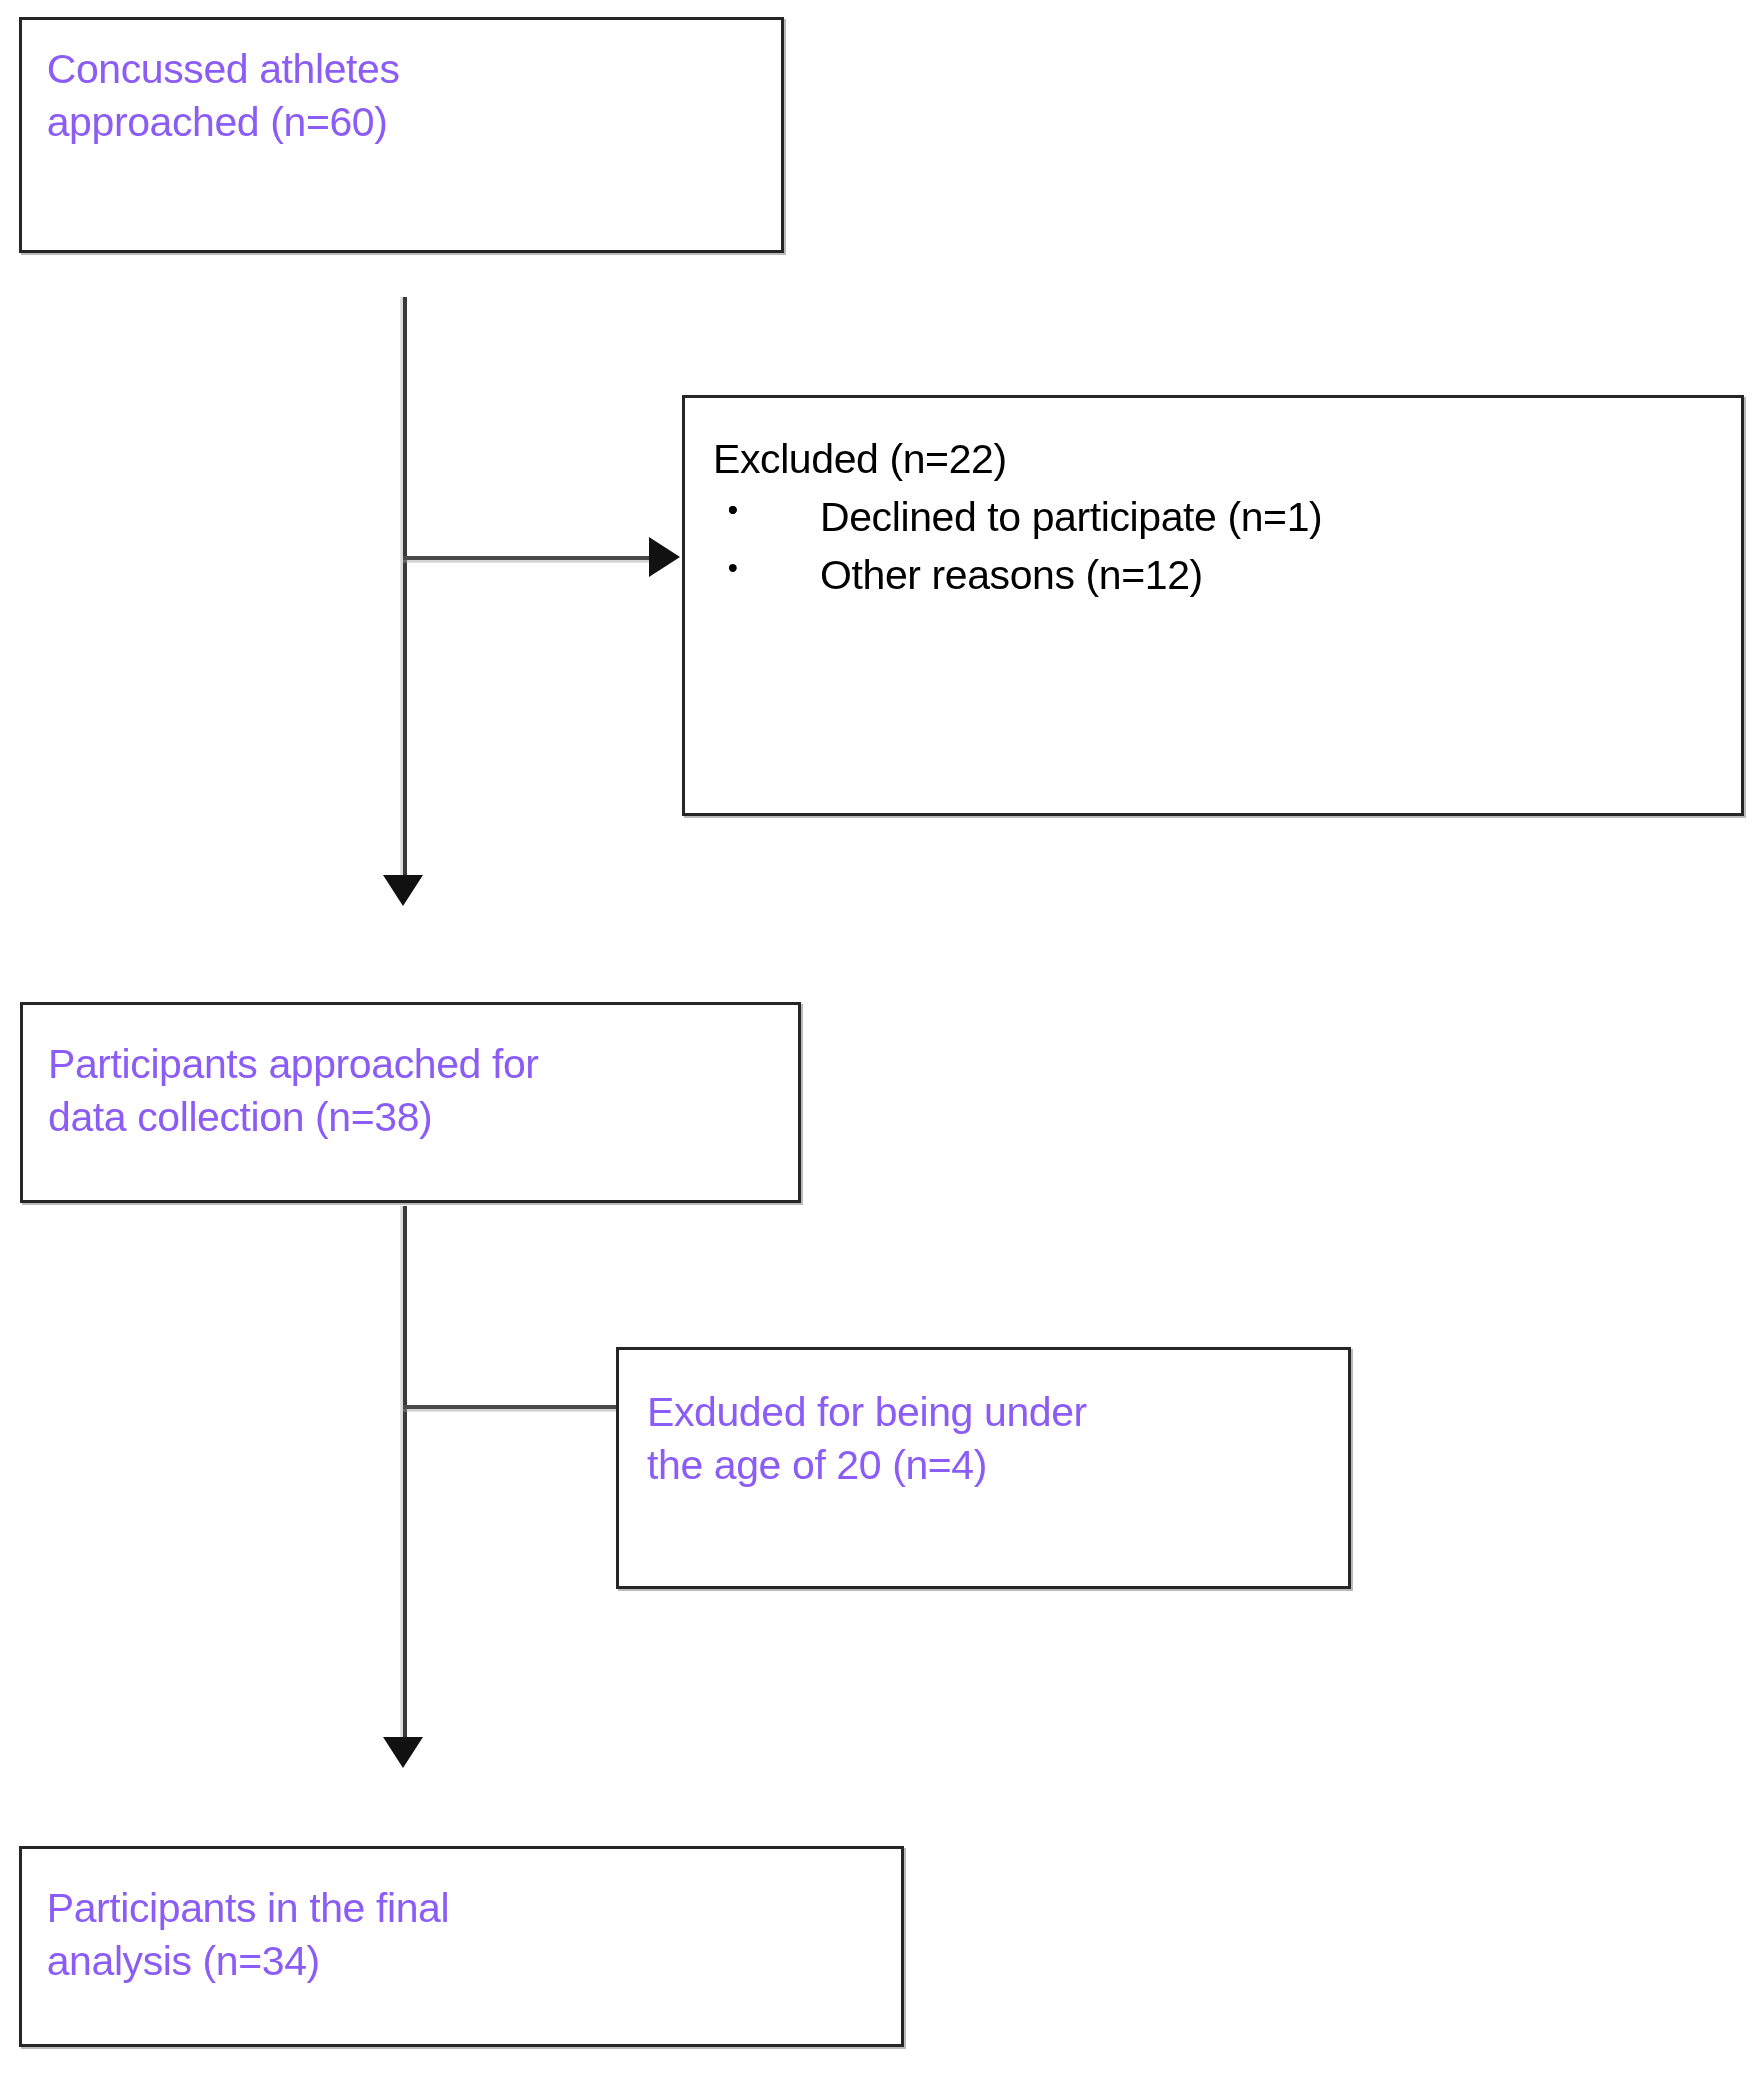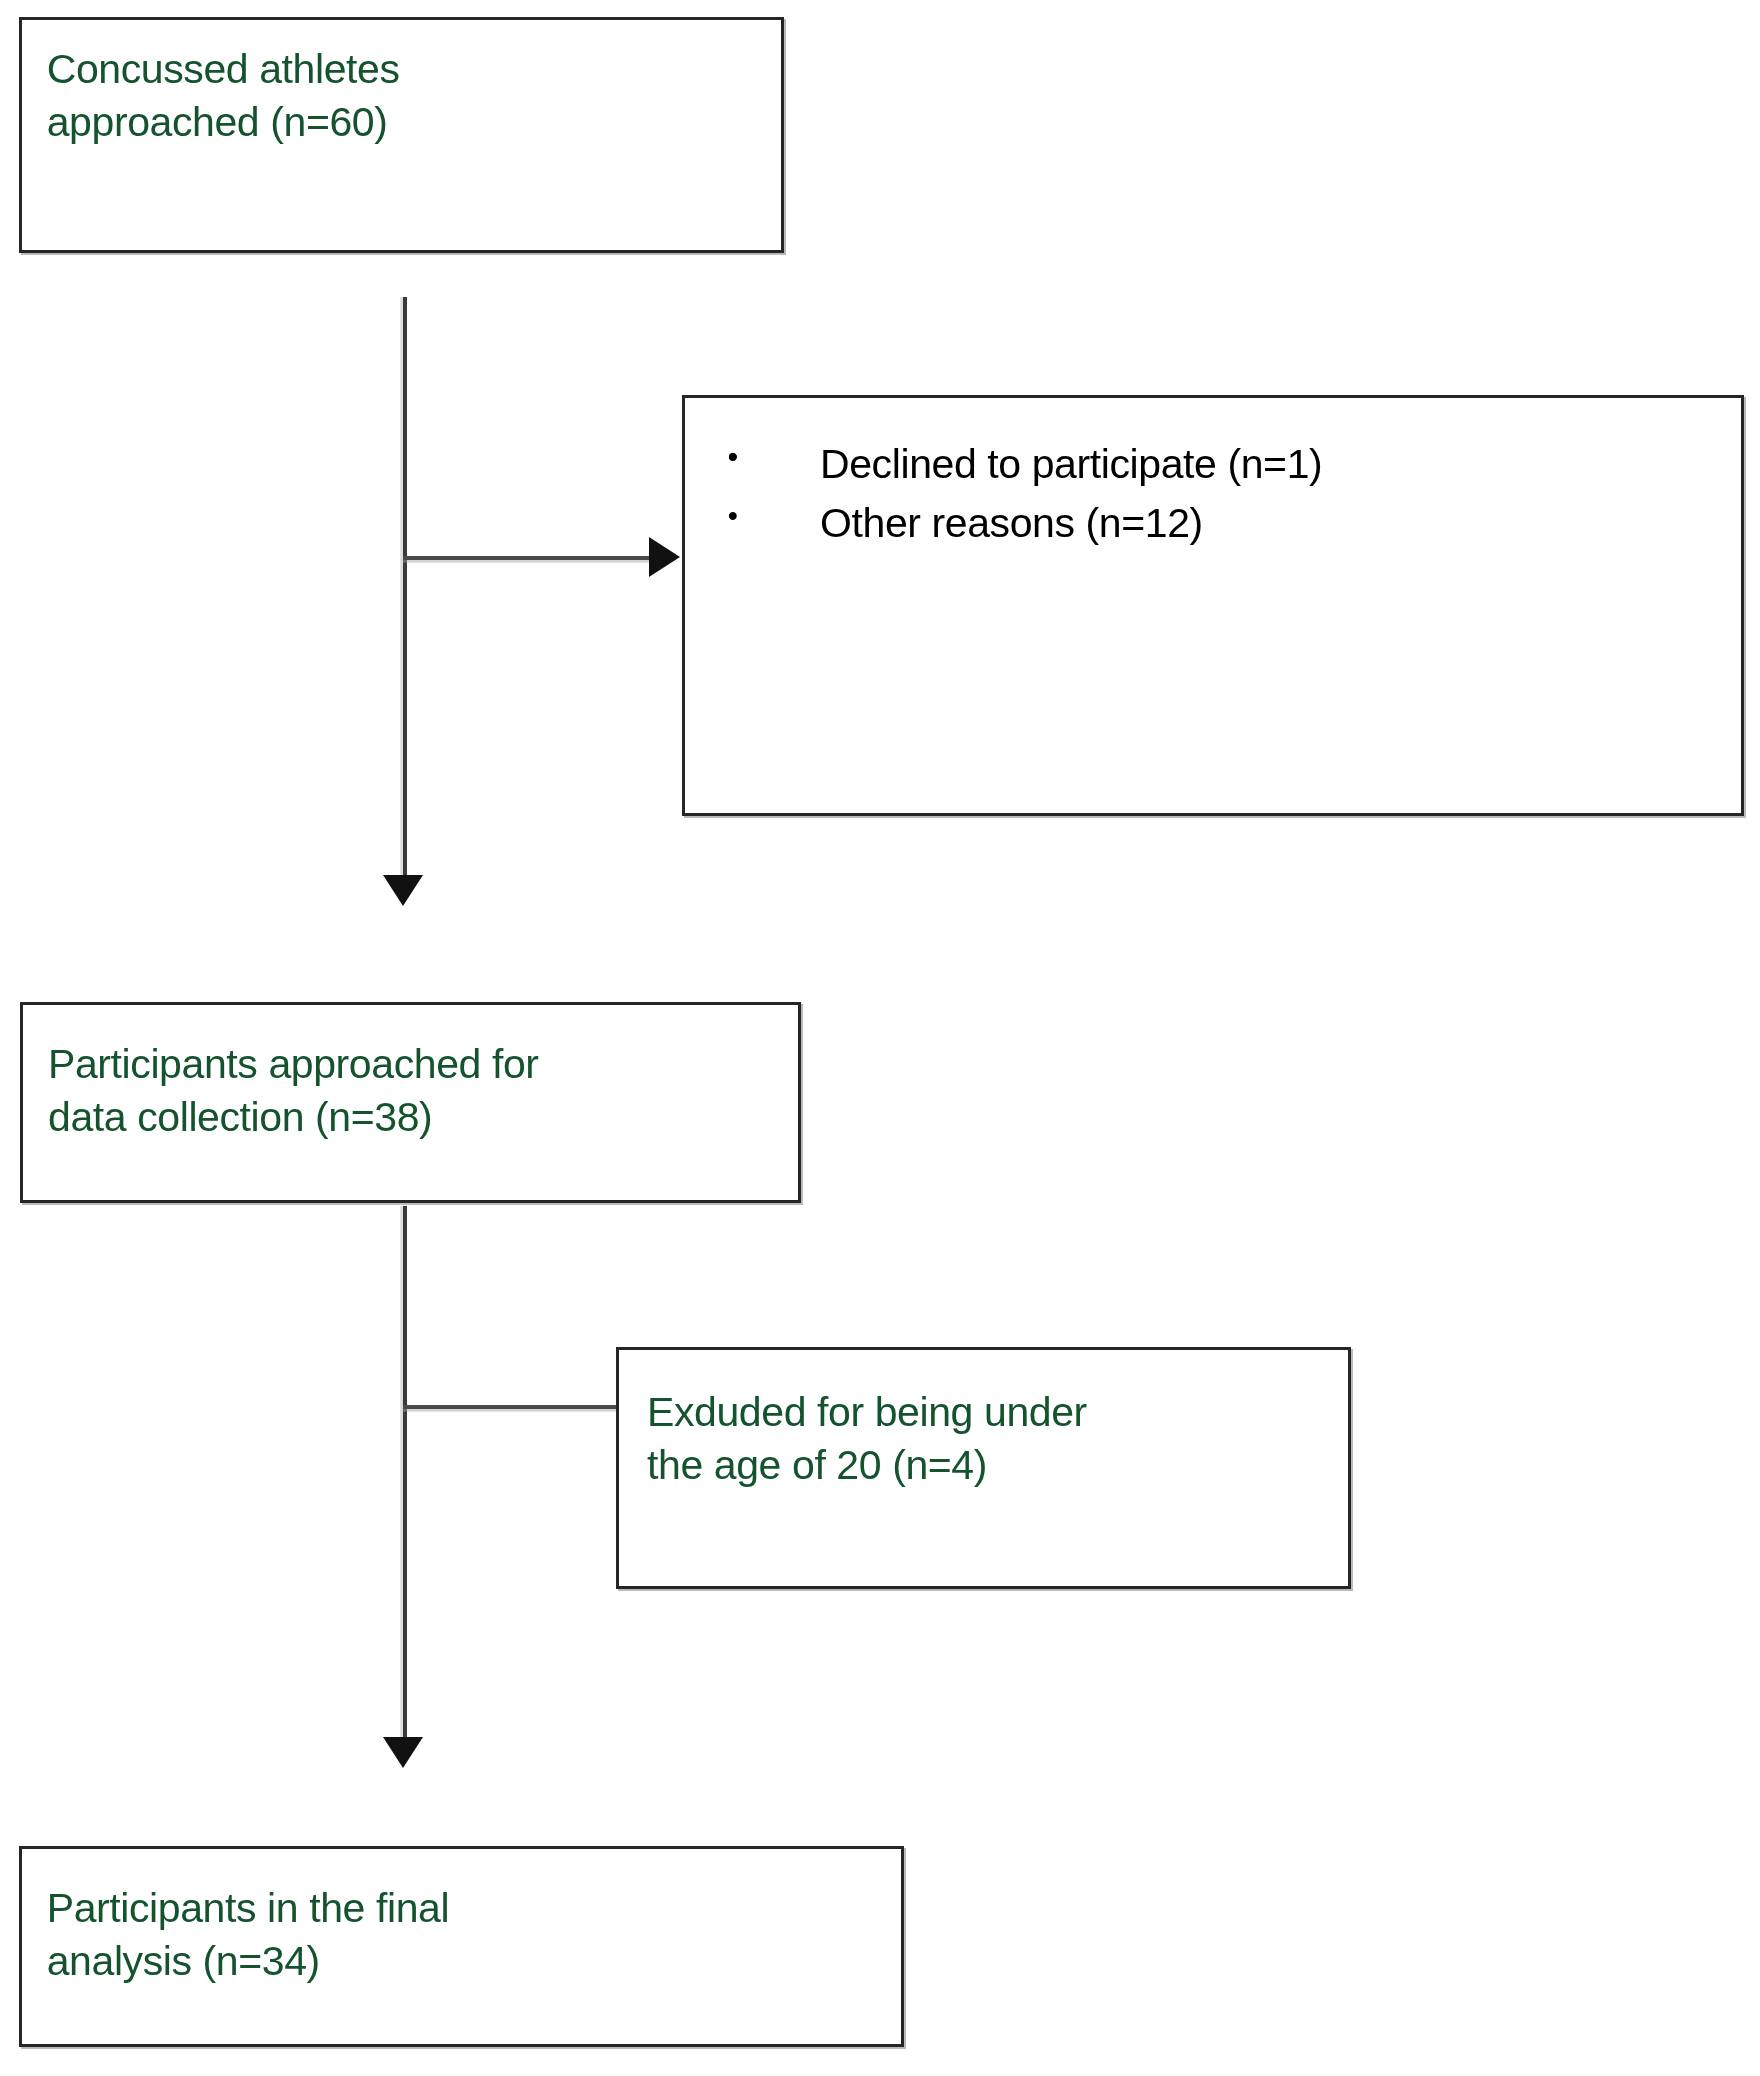--- a/index.html
+++ b/index.html
@@ -23,21 +23,21 @@
   .flow-box {
     position: absolute;
     box-sizing: border-box;
     background: #ffffff;
     border: 3.3px solid #262626;
     box-shadow: 2px 2px 0 0 rgba(130,130,130,0.55);
   }
   .box-text {
     position: absolute;
     box-sizing: border-box;
-    color: #14532d;
+    color: #8b5cf6;
     font-family: "Liberation Sans", sans-serif;
     font-size: 41px;
     line-height: 1.30;
     letter-spacing: -0.4px;
     white-space: pre-line;
   }
 
   
   #box-approached      { left: 18.7px;   top: 16.7px;   width: 765px; height: 236px; }
   #box-approached .box-text { left: 25px; top: 23px; width: 708px; }
@@ -141,20 +141,21 @@
   </div>
 
   <div class="v-line" id="trunk-1"></div>
   <div class="arrow-down" id="arrowhead-1"></div>
 
   <div class="h-line" id="branch-1"></div>
   <div class="arrow-right" id="arrowhead-br-1"></div>
 
   <div class="flow-box" id="box-excluded">
     <div class="excluded-inner">
+      <div class="excluded-heading">Excluded (n=22)</div>
       <ul class="excluded-list">
         <li>
           <span class="bullet">•</span>
         </li>
         <li>
           <span class="bullet">•</span>
           <span>Declined to participate  (n=1)</span>
         </li>
         <li>
           <span class="bullet">•</span>

